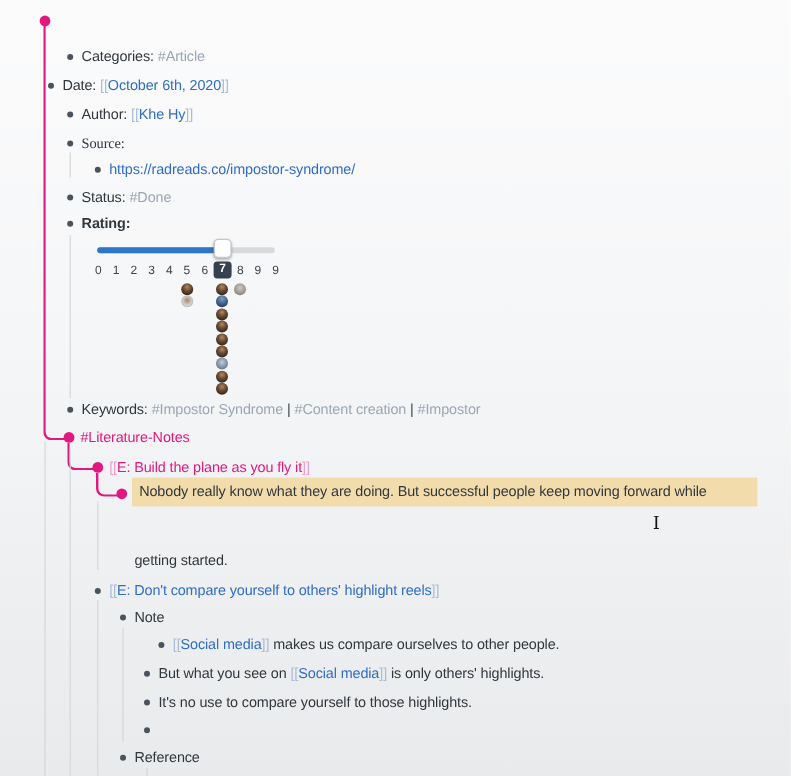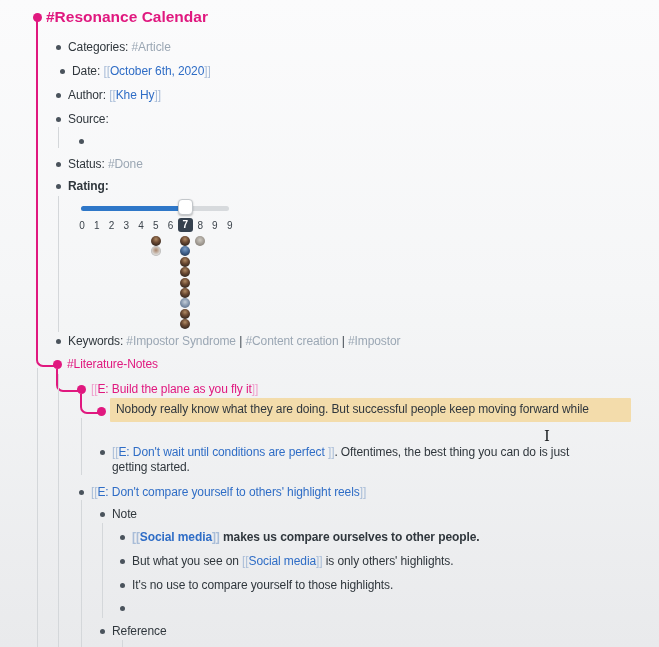--- a/index.html
+++ b/index.html
@@ -52,45 +52,45 @@
   <div class="thread" style="left:58px;top:196px;height:136px;"></div>
   <div class="thread" style="left:37px;top:368px;height:279px;"></div>
   <div class="thread" style="left:58px;top:374px;height:273px;"></div>
   <div class="thread" style="left:81px;top:418px;height:57px;"></div>
   <div class="thread" style="left:81px;top:500px;height:147px;"></div>
   <div class="thread" style="left:102px;top:523px;height:95px;"></div>
   <div class="thread" style="left:122px;top:640px;height:7px;"></div>
 
   <div class="row title-row" style="left:46px;top:7px;">
     <span class="pbullet" style="left:-13px;top:5.5px;"></span>
-    <span>#Resonance Calendar</span>
   </div>
 
   <div class="row" style="left:68px;top:39px;">
     <span class="bullet"></span>
     <span>Categories: </span><span class="tag">#Article</span>
   </div>
 
-  <div class="row" style="left:72px;top:63px;">
+  <div class="row" style="left:52px;top:63px;">
     <span class="bullet"></span>
     <span>Date: </span><span class="br">[[</span><span class="link">October 6th, 2020</span><span class="br">]]</span>
   </div>
 
   <div class="row" style="left:68px;top:87px;">
     <span class="bullet"></span>
     <span>Author: </span><span class="br">[[</span><span class="link">Khe Hy</span><span class="br">]]</span>
   </div>
 
-  <div class="row" style="left:68px;top:111px;">
+  <div class="row" style="left:68px;top:111px;font-family:Liberation Serif, serif;">
     <span class="bullet"></span>
     <span>Source:</span>
   </div>
 
   <div class="row" style="left:91px;top:133px;">
     <span class="bullet"></span>
+    <span class="link">https://radreads.co/impostor-syndrome/</span>
   </div>
 
   <div class="row" style="left:68px;top:156px;">
     <span class="bullet"></span>
     <span>Status: </span><span class="tag">#Done</span>
   </div>
 
   <div class="row" style="left:68px;top:178px;font-weight:bold;">
     <span class="bullet"></span>
     <span>Rating:</span>
@@ -138,39 +138,35 @@
   <div class="row" style="left:91px;top:381px;">
     <span class="pbullet" style="left:-14px;top:3.5px;"></span>
     <span class="pbr">[[</span><span class="pink">E: Build the plane as you fly it</span><span class="pbr">]]</span>
   </div>
 
   <span class="pbullet" style="left:97px;top:407px;"></span>
   <div class="hl">
     <div>Nobody really know what they are doing. But successful people keep moving forward while</div>
   </div>
 
-  <div class="row" style="left:112px;top:444px;">
-    <span class="bullet"></span>
-    <span class="br">[[</span><span class="link">E: Don't wait until conditions are perfect </span><span class="br">]]</span><span>. Oftentimes, the best thing you can do is just</span>
-  </div>
   <div class="row" style="left:112px;top:459px;">
     <span>getting started.</span>
   </div>
 
   <div class="row" style="left:91px;top:484px;">
     <span class="bullet"></span>
     <span class="br">[[</span><span class="link">E: Don't compare yourself to others' highlight reels</span><span class="br">]]</span>
   </div>
 
   <div class="row" style="left:112px;top:506px;">
     <span class="bullet"></span>
     <span>Note</span>
   </div>
 
-  <div class="row" style="left:132px;top:529px;font-weight:bold;">
+  <div class="row" style="left:144px;top:529px;">
     <span class="bullet"></span>
     <span></span><span class="br">[[</span><span class="link">Social media</span><span class="br">]]</span><span> makes us compare ourselves to other people.</span>
   </div>
 
   <div class="row" style="left:132px;top:553px;">
     <span class="bullet"></span>
     <span>But what you see on </span><span class="br">[[</span><span class="link">Social media</span><span class="br">]]</span><span> is only others' highlights.</span>
   </div>
 
   <div class="row" style="left:132px;top:577px;">

